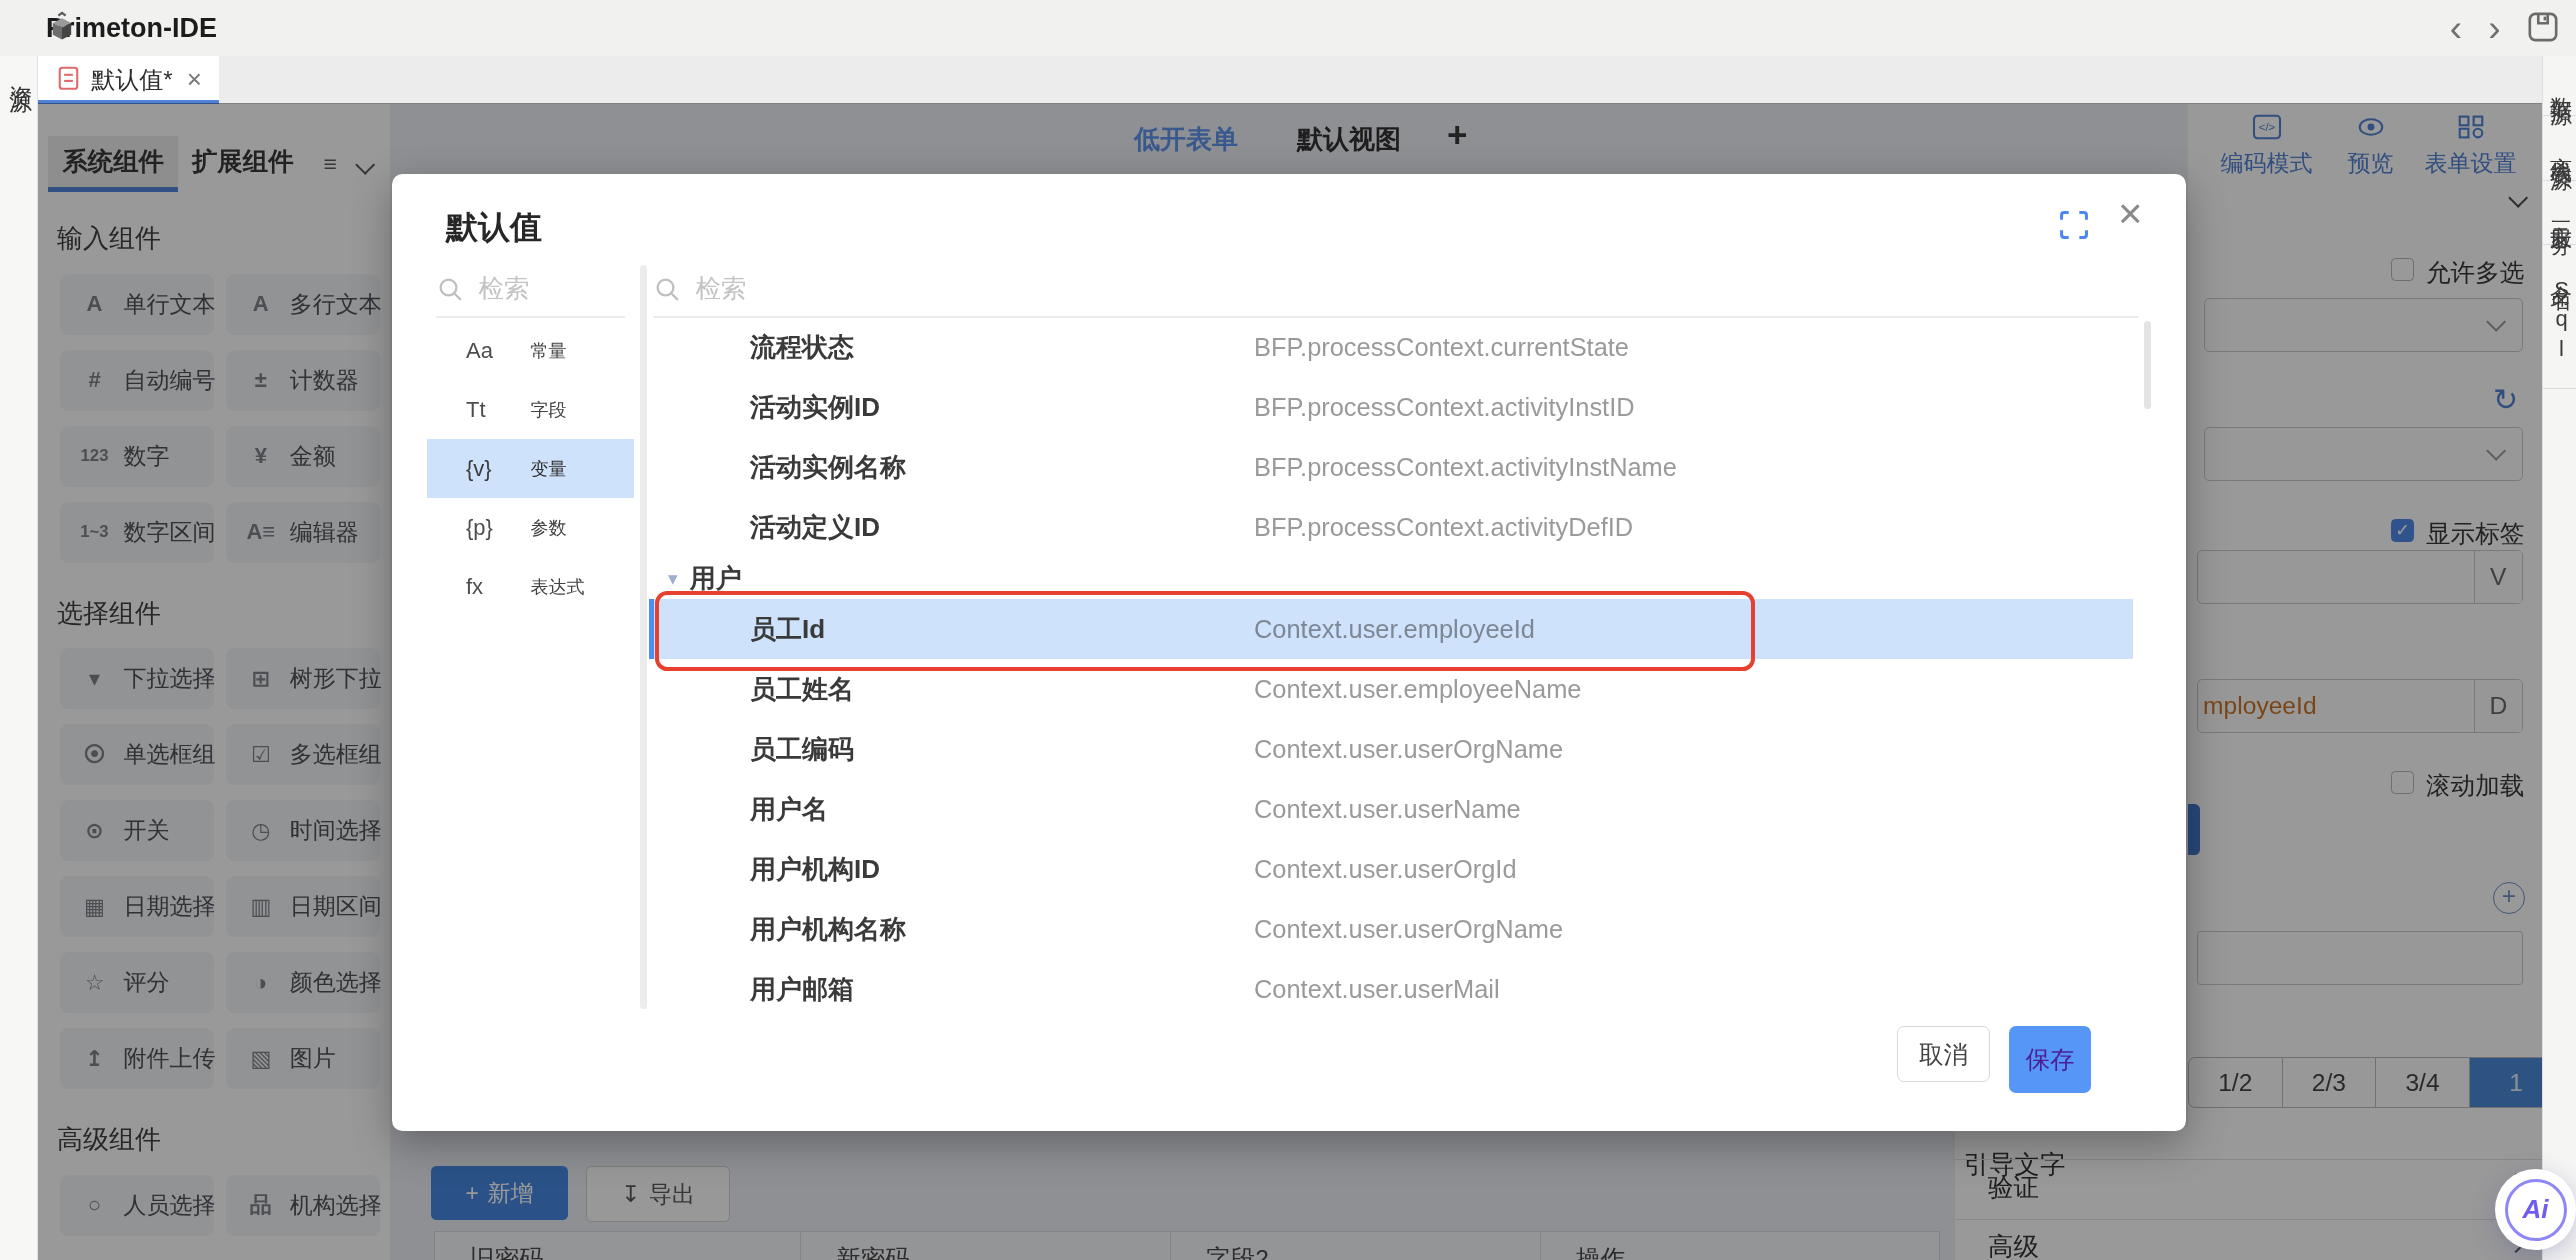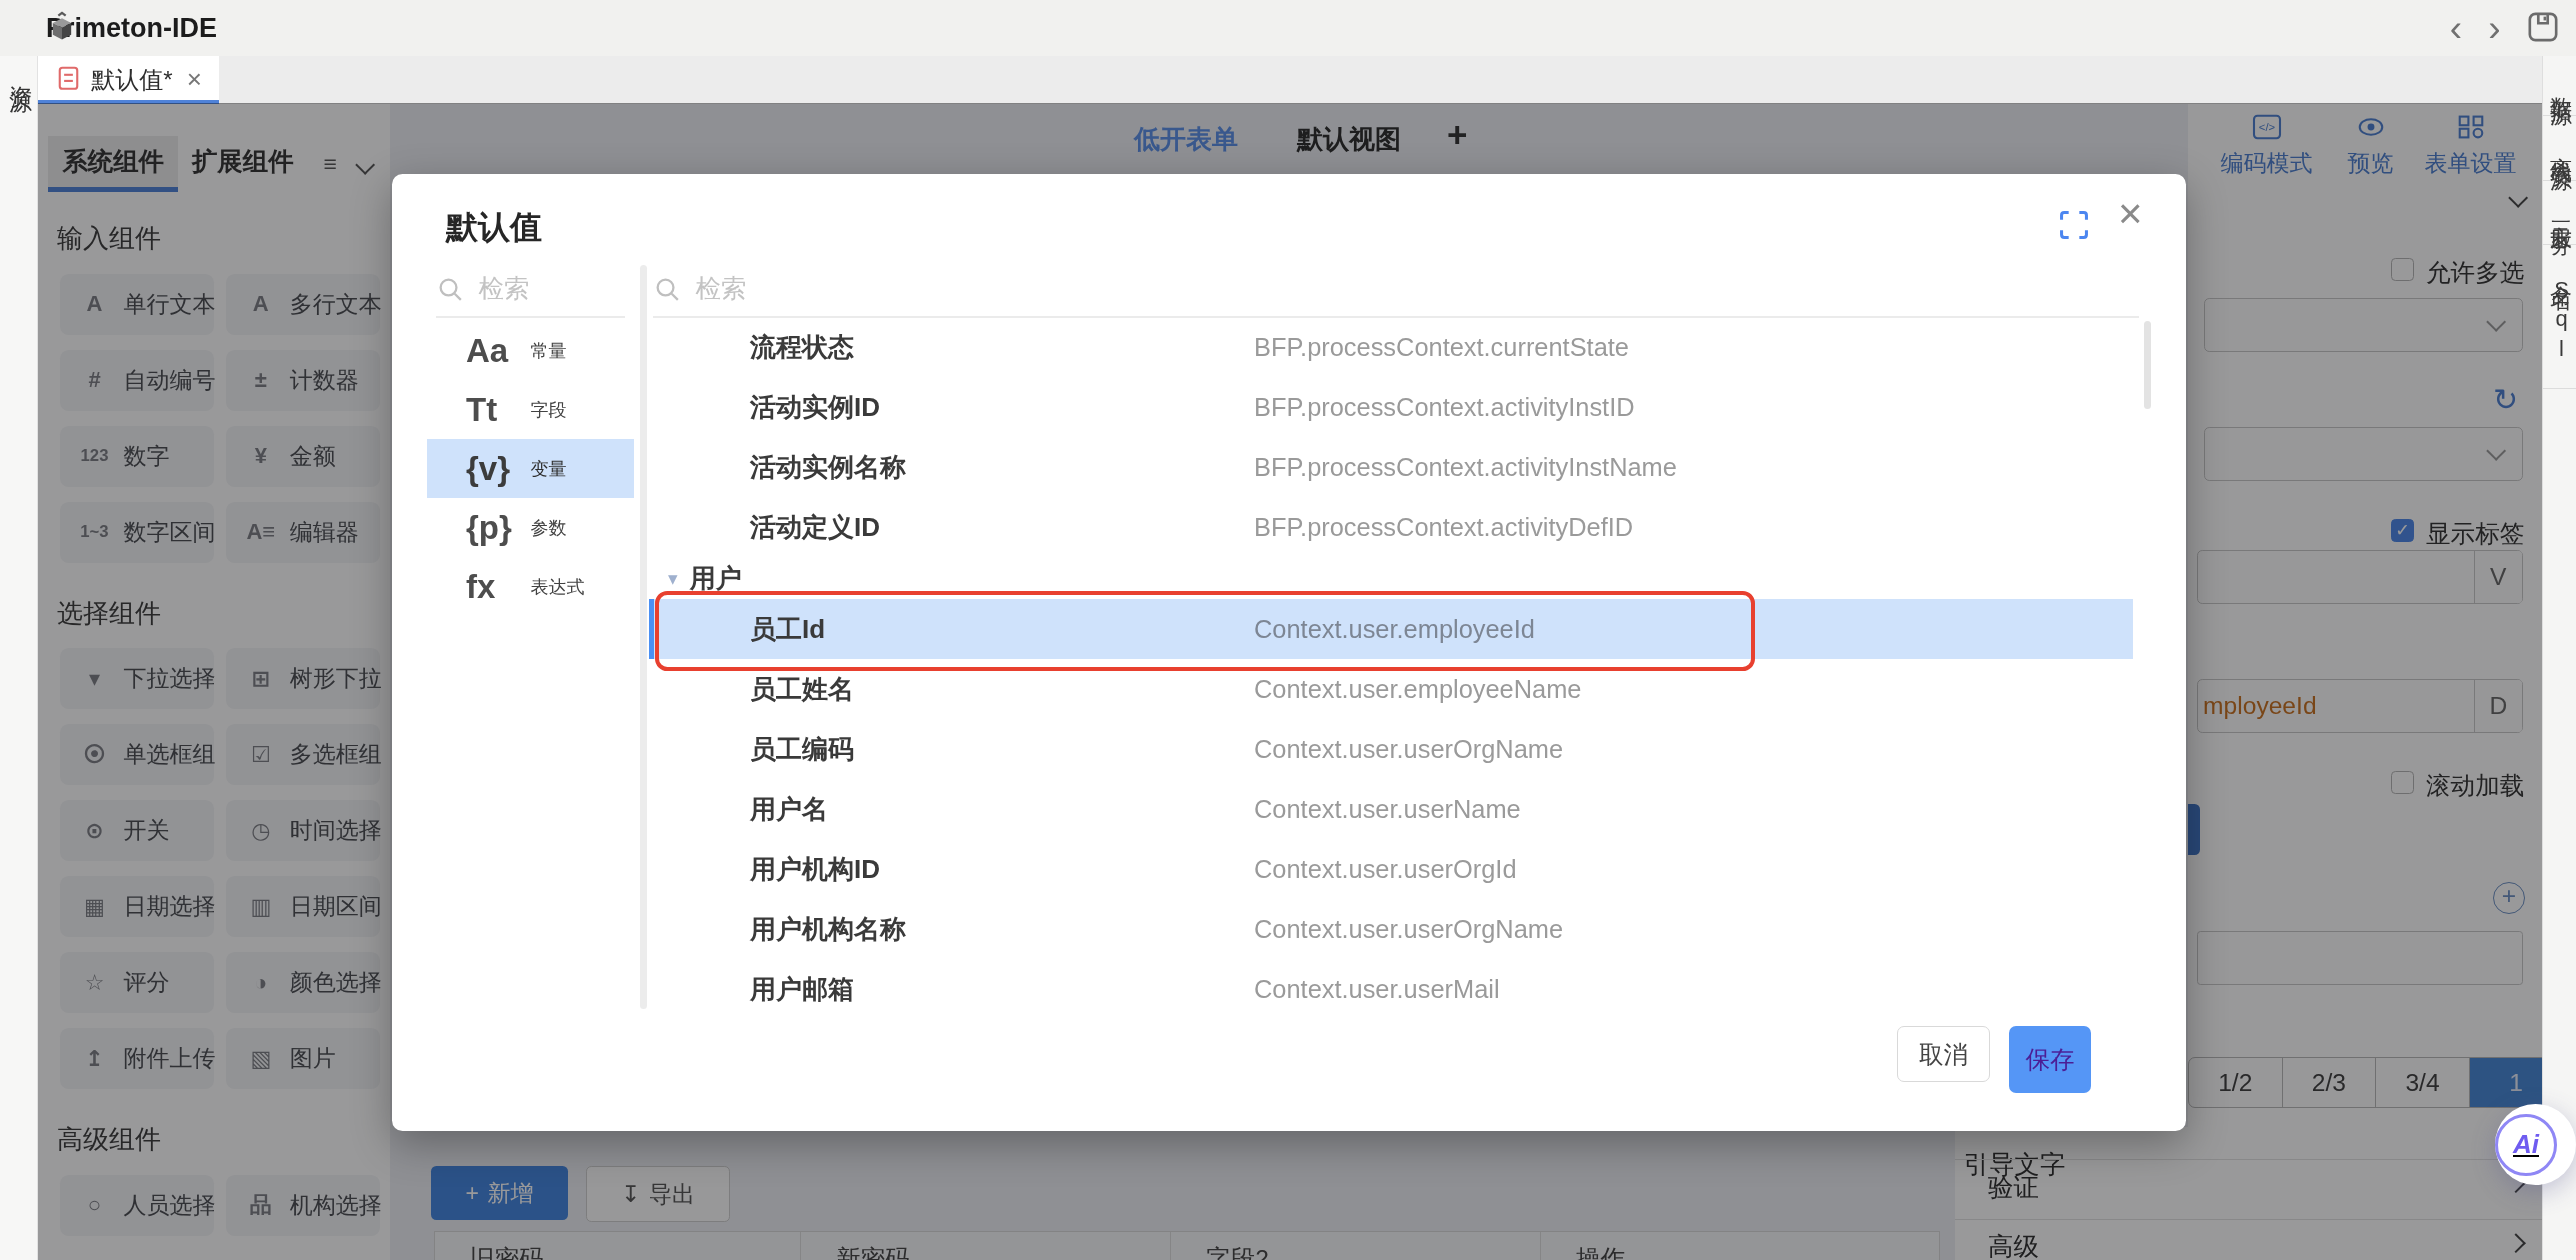--- a/index.html
+++ b/index.html
@@ -70,40 +70,40 @@
          box-shadow:0 12.3px 42px rgba(0,0,0,0.30);z-index:100;}
   .modal-title{position:absolute;left:54px;top:32px;font-size:32px;font-weight:700;color:#262626;}
   .modal-close{position:absolute;left:1726px;top:19px;font-size:42px;color:#8a8a8a;line-height:1;}
   .msearch{position:absolute;top:98px;display:flex;align-items:center;gap:16px;}
   .msearch .ph{font-size:25.4px;color:#c3c3c3;}
   .m-underline{position:absolute;height:1.8px;background:#ebebeb;top:142px;}
   .v-divider{position:absolute;left:248px;top:91px;width:7px;height:744px;background:#ececec;border-radius:3.5px;}
   .cats{position:absolute;left:35px;top:147px;width:207px;}
   .cat-row{height:59px;display:flex;align-items:center;padding-left:39px;box-sizing:border-box;gap:17.5px;}
   .cat-row.sel{background:#cfe2fb;}
-  .cat-icon{font-size:33px;font-weight:700;color:#4d4d4d;min-width:47px;}
+  .cat-icon{font-size:22px;font-weight:400;color:#4d4d4d;min-width:47px;}
   .cat-label{font-size:18px;color:#424242;}
   .vars{position:absolute;left:257px;top:143px;width:1491px;height:692px;overflow:hidden;}
   .var-row{height:60px;display:flex;align-items:center;position:relative;}
   .var-row .vlabel{flex:0 0 605px;box-sizing:border-box;padding-left:101px;font-size:26px;font-weight:700;color:#3a3a3a;}
   .var-row .vvalue{font-size:25.4px;color:#9a9a9a;}
   .var-row.sel{background:#cfe2fb;width:1484px;}
   .var-row.sel::before{content:"";position:absolute;left:0;top:0;width:5.3px;height:100%;background:#4a90f4;}
   .grp-row{height:42px;display:flex;align-items:center;gap:12.3px;padding-left:19px;}
   .grp-tri{font-size:19px;color:#9fb0ce;}
   .grp-label{font-size:26px;font-weight:700;color:#3a3a3a;}
   .red-ring{position:absolute;left:263px;top:417px;width:1092px;height:72px;border:4.4px solid #e8402f;border-radius:12.3px;z-index:6;pointer-events:none;}
   .m-scroll{position:absolute;left:1752px;top:147px;width:7px;height:88px;background:#e3e3e3;border-radius:3.5px;}
   .m-btn-cancel{position:absolute;left:1505px;top:852px;width:93px;height:56px;border:1.8px solid #d9d9d9;border-radius:7px;background:#fff;
                 font-size:24.6px;color:#444;display:flex;align-items:center;justify-content:center;box-sizing:border-box;}
   .m-btn-save{position:absolute;left:1617px;top:852px;width:82px;height:67px;border-radius:7px;background:#5596f6;
               font-size:24.6px;color:#4c1d95;display:flex;align-items:center;justify-content:center;}
   
-  .ai-fab{position:absolute;left:2495px;top:1104px;width:81px;height:81px;background:#fff;border-radius:50%;
-          box-shadow:0 7px 24.6px rgba(80,80,140,0.30);z-index:110;display:flex;align-items:center;justify-content:flex-start;text-decoration:underline;}
+  .ai-fab{position:absolute;left:2495px;top:1169px;width:81px;height:81px;background:#fff;border-radius:50%;
+          box-shadow:0 7px 24.6px rgba(80,80,140,0.30);z-index:110;display:flex;align-items:center;justify-content:center;}
   .ai-inner{width:56px;height:56px;border-radius:50%;border:3.5px solid #8f87f5;display:flex;align-items:center;justify-content:center;
             font-size:26px;font-weight:800;color:#6f5cf0;font-style:italic;}
 </style>
 </head>
 <body>
 
 <div class="root">
 
   <header class="topbar">
     <span class="abs" style="left:46px;top:11.4px;">

